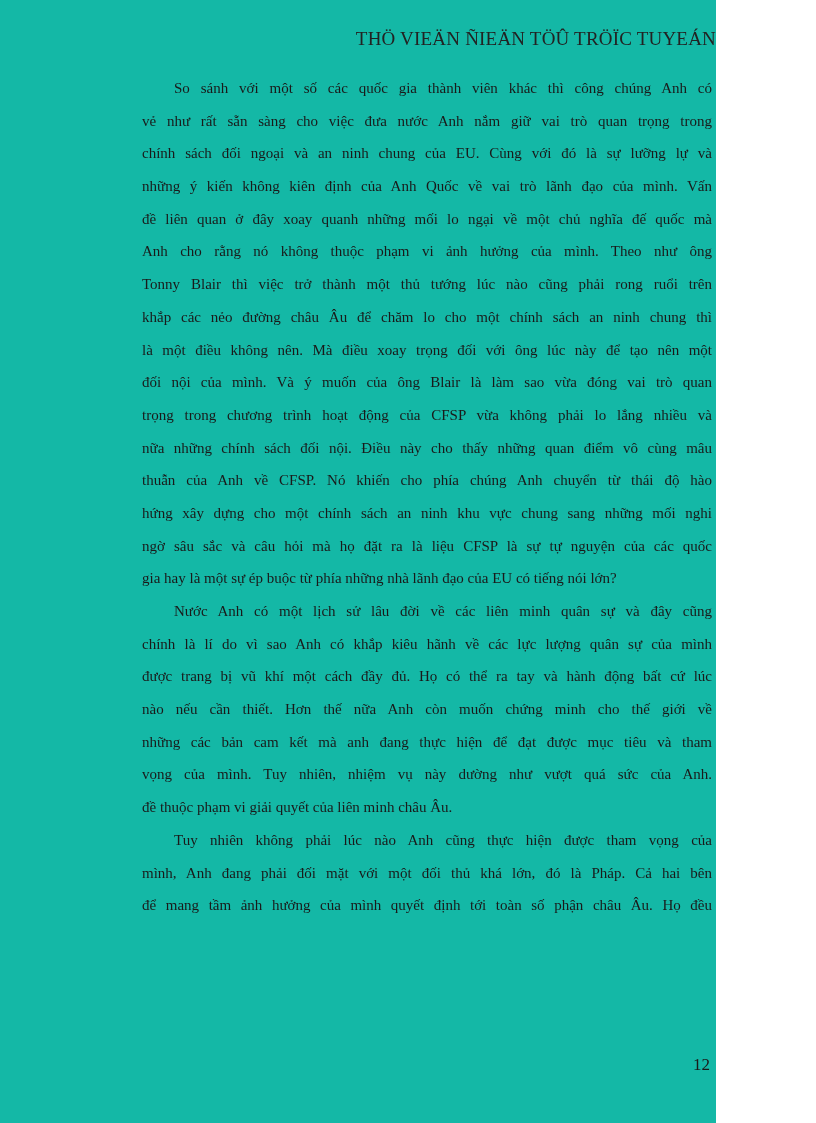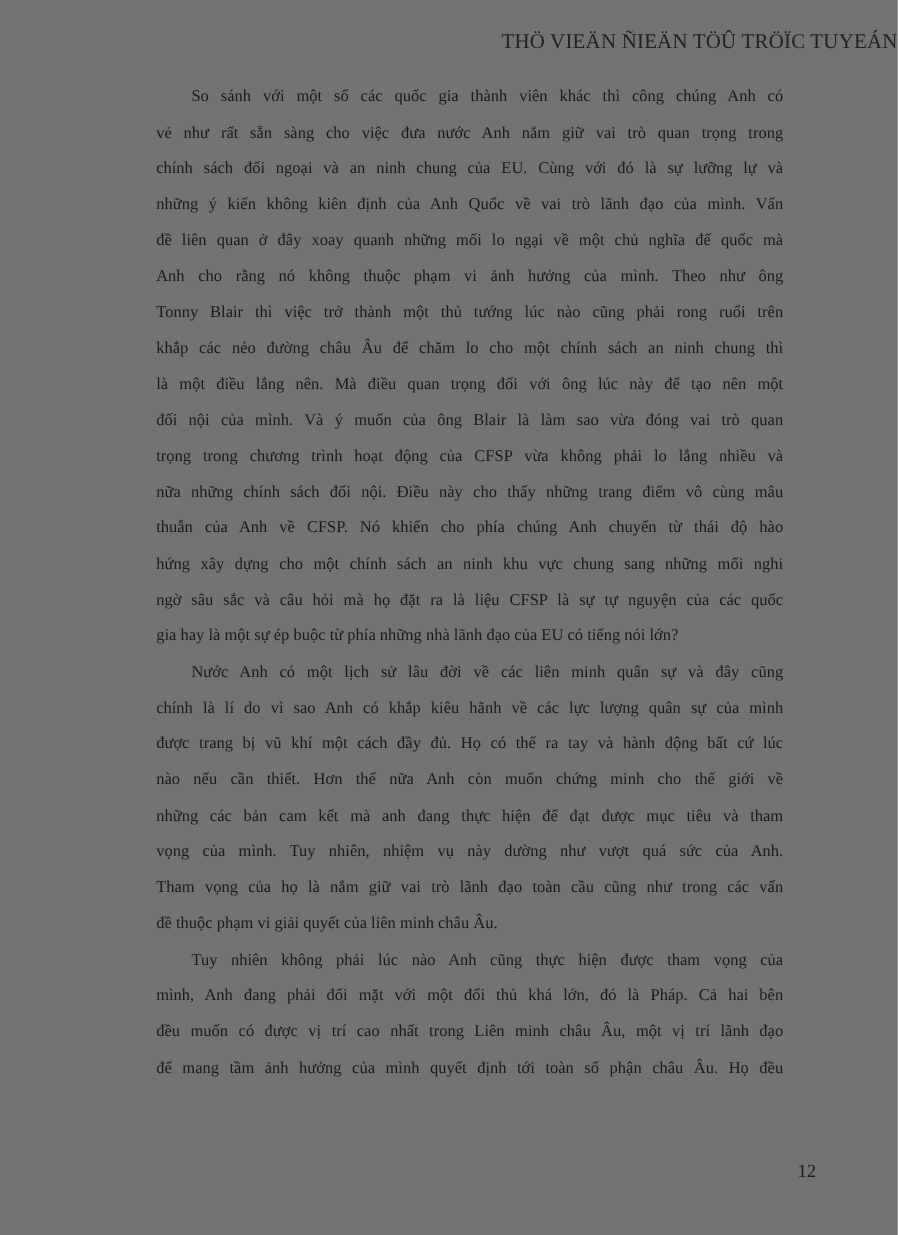--- a/index.html
+++ b/index.html
@@ -1,77 +1,75 @@
 <!DOCTYPE html>
 <html><head>
   <meta charset="utf-8">
   <style>
     html, body { margin: 0; padding: 0; background: #ffffff; }
     body { width: 816px; height: 1123px; position: relative; overflow: hidden; }
-    .page { position: absolute; left: 0; top: 0; width: 816px; height: 1123px; background: #737373; }
+    .page { position: absolute; left: 0; top: 0; width: 716px; height: 1123px; background: #14b8a6; }
     .header {
       position: absolute; right: 0; top: 28px;
       font-family: "Liberation Serif", serif; font-size: 19px; color: #222;
       white-space: nowrap; letter-spacing: 0.2px;
     }
     .body-text {
       position: absolute; left: 142px; top: 72px; width: 570px;
       font-family: "Liberation Serif", serif; font-size: 15px; color: #1a1a1a;
     }
     .line {
       height: 32.7px; line-height: 32.7px; white-space: nowrap;
       text-align: justify; text-align-last: justify;
     }
     .line.indent { padding-left: 32px; }
     .line.last { text-align-last: left; }
     .page-number {
       position: absolute; left: 693px; top: 1055px;
-      font-family: "Liberation Serif", serif; font-size: 17px; color: #1a1a1a; margin-left: 32px;
+      font-family: "Liberation Serif", serif; font-size: 17px; color: #1a1a1a;
     }
   </style>
 </head>
 <body>
 
 <div class="page">
   <div class="header">THÖ VIEÄN ÑIEÄN TÖÛ TRÖÏC TUYEÁN</div>
 
   <div class="body-text">
 
     <div>
       <div class="line indent">So sánh với một số các quốc gia thành viên khác thì công chúng Anh có</div>
       <div class="line">vẻ như rất sẵn sàng cho việc đưa nước Anh nắm giữ vai trò quan trọng trong</div>
       <div class="line">chính sách đối ngoại và an ninh chung của EU. Cùng với đó là sự lưỡng lự và</div>
       <div class="line">những ý kiến không kiên định của Anh Quốc về vai trò lãnh đạo của mình. Vấn</div>
       <div class="line">đề liên quan ở đây xoay quanh những mối lo ngại về một chủ nghĩa đế quốc mà</div>
       <div class="line">Anh cho rằng nó không thuộc phạm vi ảnh hưởng của mình. Theo như ông</div>
       <div class="line">Tonny Blair thì việc trở thành một thủ tướng lúc nào cũng phải rong ruổi trên</div>
       <div class="line">khắp các nẻo đường châu Âu để chăm lo cho một chính sách an ninh chung thì</div>
-      <div class="line">là một điều lắng nên. Mà điều quan trọng đối với ông lúc này để tạo nên một</div>
+      <div class="line">là một điều không nên. Mà điều xoay trọng đối với ông lúc này để tạo nên một</div>
       <div class="line">đối nội của mình. Và ý muốn của ông Blair là làm sao vừa đóng vai trò quan</div>
       <div class="line">trọng trong chương trình hoạt động của CFSP vừa không phải lo lắng nhiều và</div>
-      <div class="line">nữa những chính sách đối nội. Điều này cho thấy những trang điểm vô cùng mâu</div>
+      <div class="line">nữa những chính sách đối nội. Điều này cho thấy những quan điểm vô cùng mâu</div>
       <div class="line">thuẫn của Anh về CFSP. Nó khiến cho phía chúng Anh  chuyển từ thái độ hào</div>
       <div class="line">hứng xây dựng cho một chính sách an ninh khu vực chung sang những mối nghi</div>
       <div class="line">ngờ sâu sắc và câu hỏi mà họ đặt ra là liệu CFSP là sự tự nguyện của các quốc</div>
       <div class="line last">gia hay là một sự ép buộc từ phía những nhà lãnh đạo của EU có tiếng nói lớn?</div>
     </div>
 
     <div>
       <div class="line indent">Nước Anh có một lịch sử lâu đời về các liên minh quân sự và đây cũng</div>
       <div class="line">chính là lí do vì sao Anh có khắp kiêu hãnh về các lực lượng quân sự của mình</div>
       <div class="line">được trang bị vũ khí một cách đầy đủ. Họ có thể ra tay và hành động bất cứ lúc</div>
       <div class="line">nào nếu cần thiết. Hơn thế nữa Anh còn muốn chứng minh cho thế giới về</div>
       <div class="line">những các bản cam kết mà anh đang thực hiện để đạt được mục tiêu và tham</div>
       <div class="line">vọng của mình. Tuy nhiên, nhiệm vụ này dường như vượt quá sức của Anh.</div>
-      <div class="line">Tham vọng của họ là nắm giữ vai trò lãnh đạo toàn cầu cũng như trong các vấn</div>
       <div class="line last">đề thuộc phạm vi giải quyết của liên minh châu Âu.</div>
     </div>
 
     <div>
       <div class="line indent">Tuy nhiên không phải lúc nào Anh cũng thực hiện được tham vọng của</div>
       <div class="line">mình, Anh đang phải đối mặt với một đối thủ khá lớn, đó là Pháp. Cả hai bên</div>
-      <div class="line">đều muốn có được vị trí cao nhất trong Liên minh châu Âu, một vị trí lãnh đạo</div>
       <div class="line">để mang tầm ảnh hưởng của mình quyết định tới toàn số phận châu Âu. Họ đều</div>
     </div>
   </div>
 
   <div class="page-number">12</div>
 </div>
 
 </body></html>

